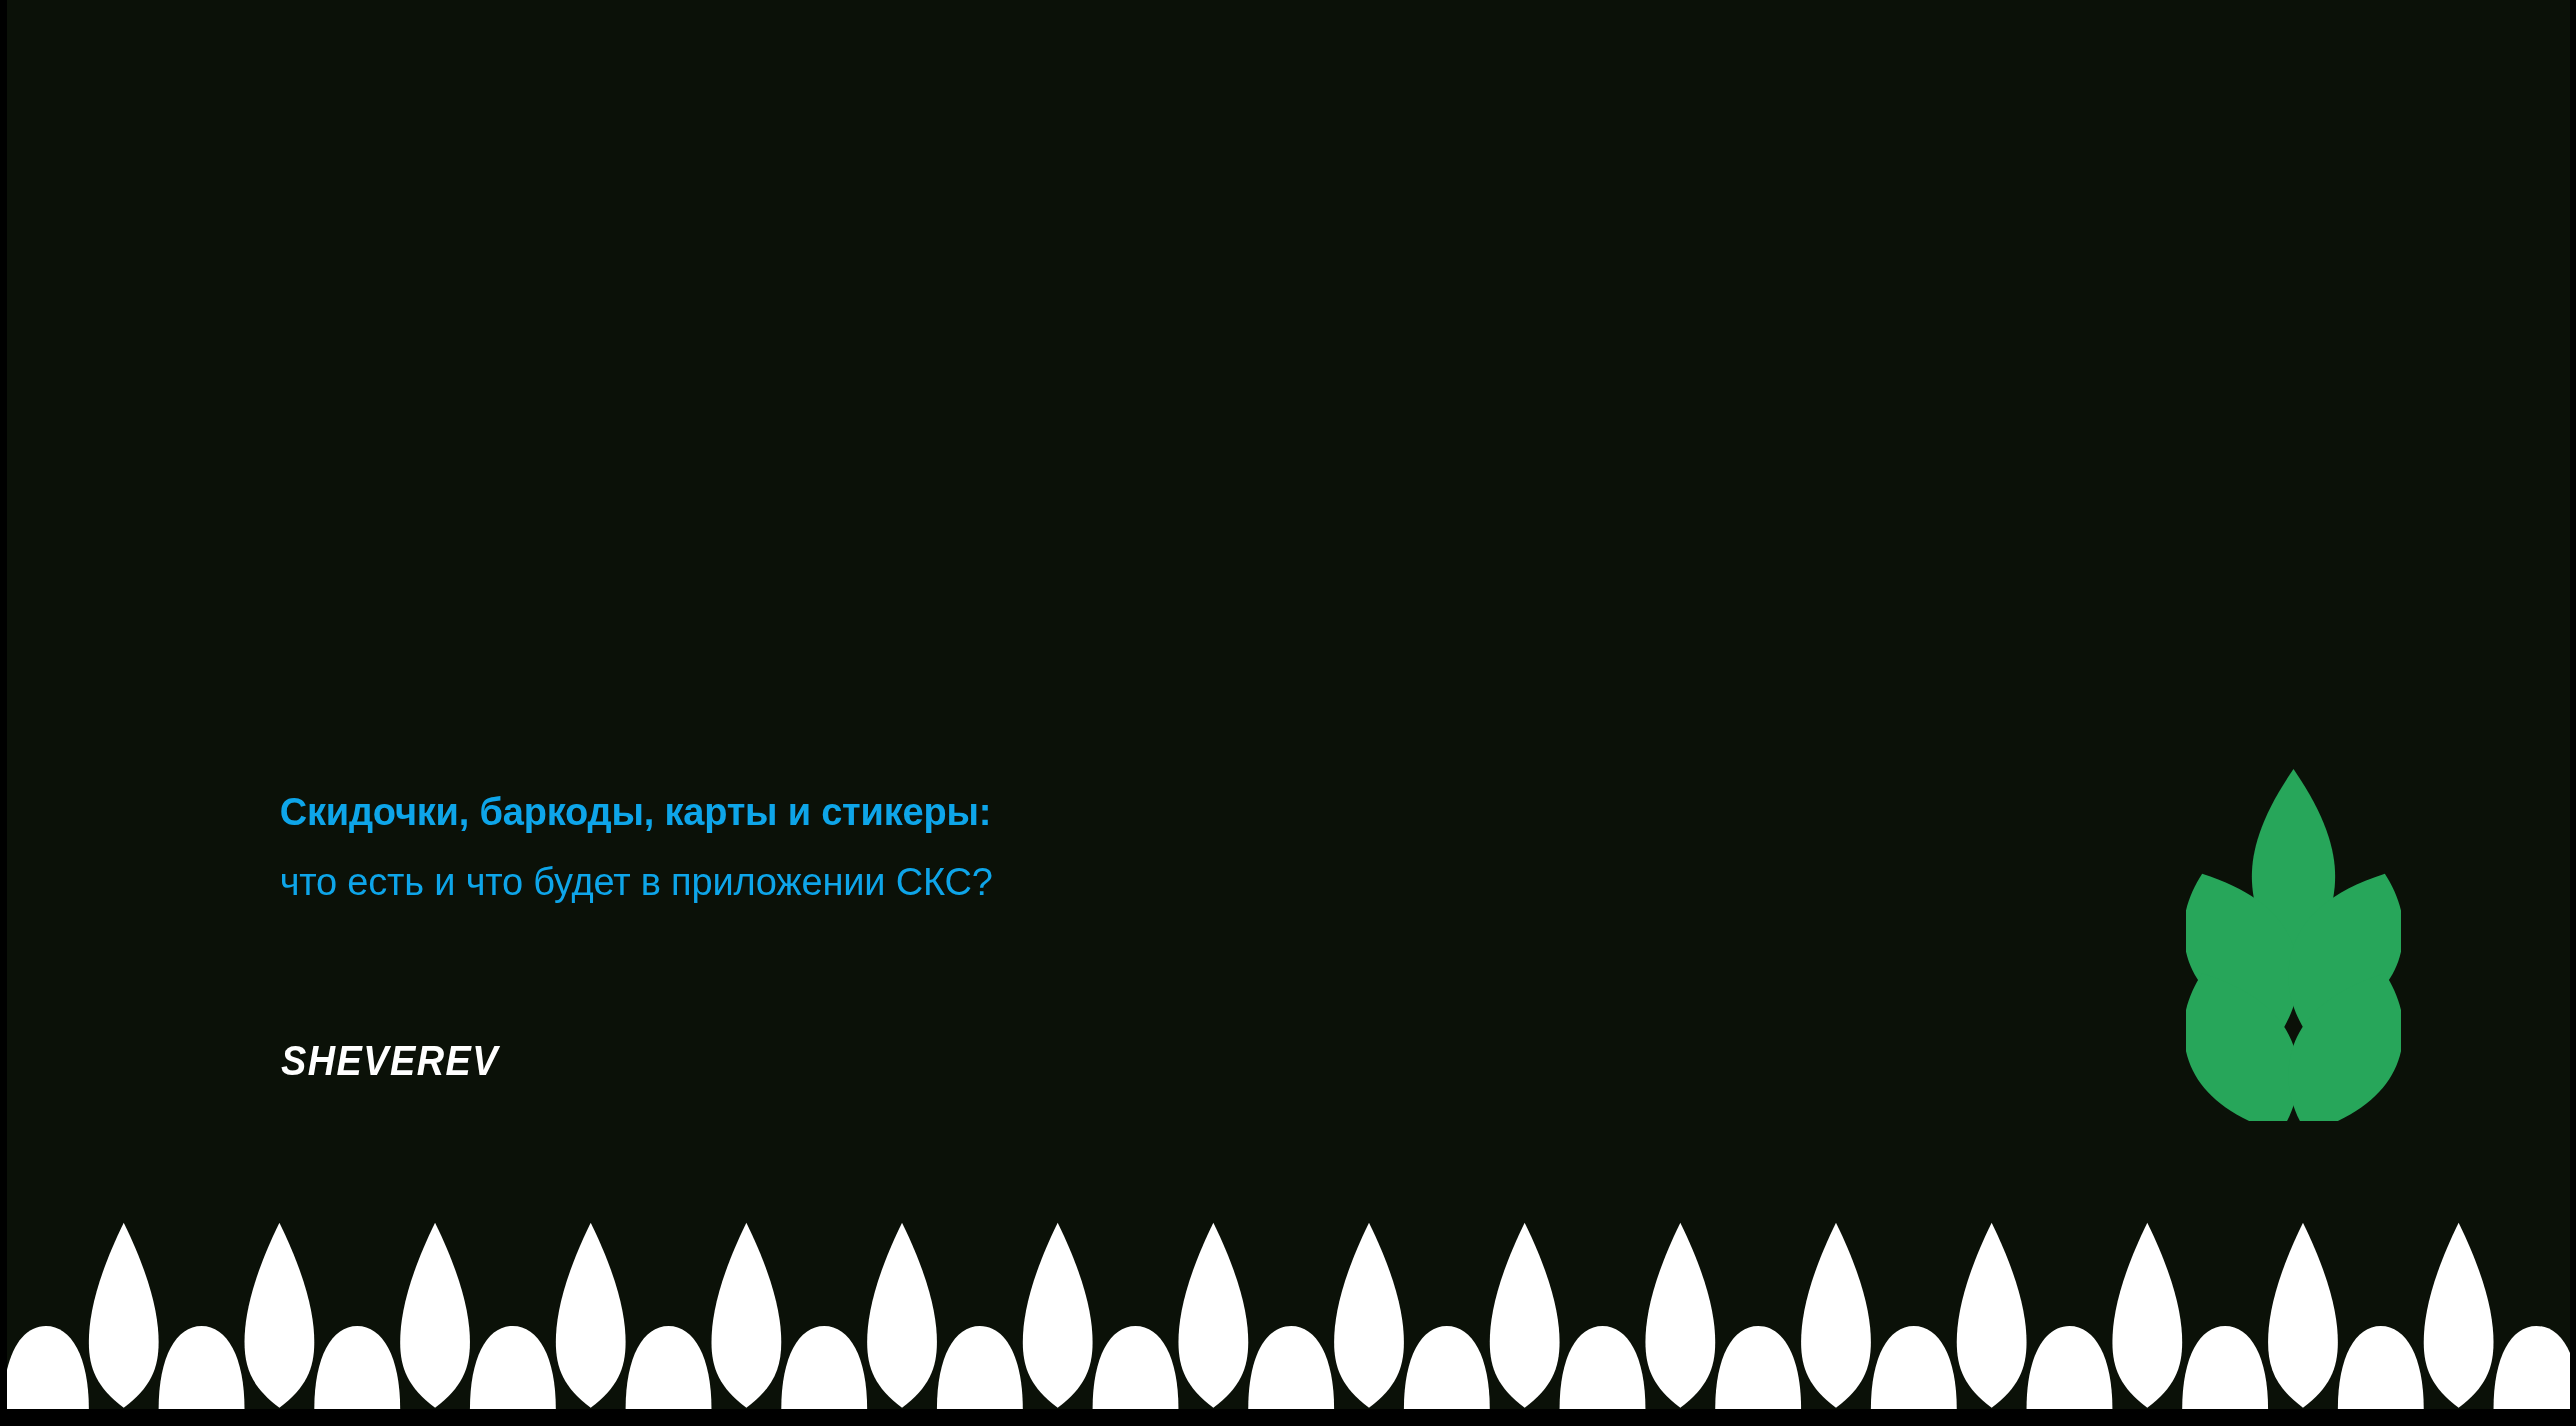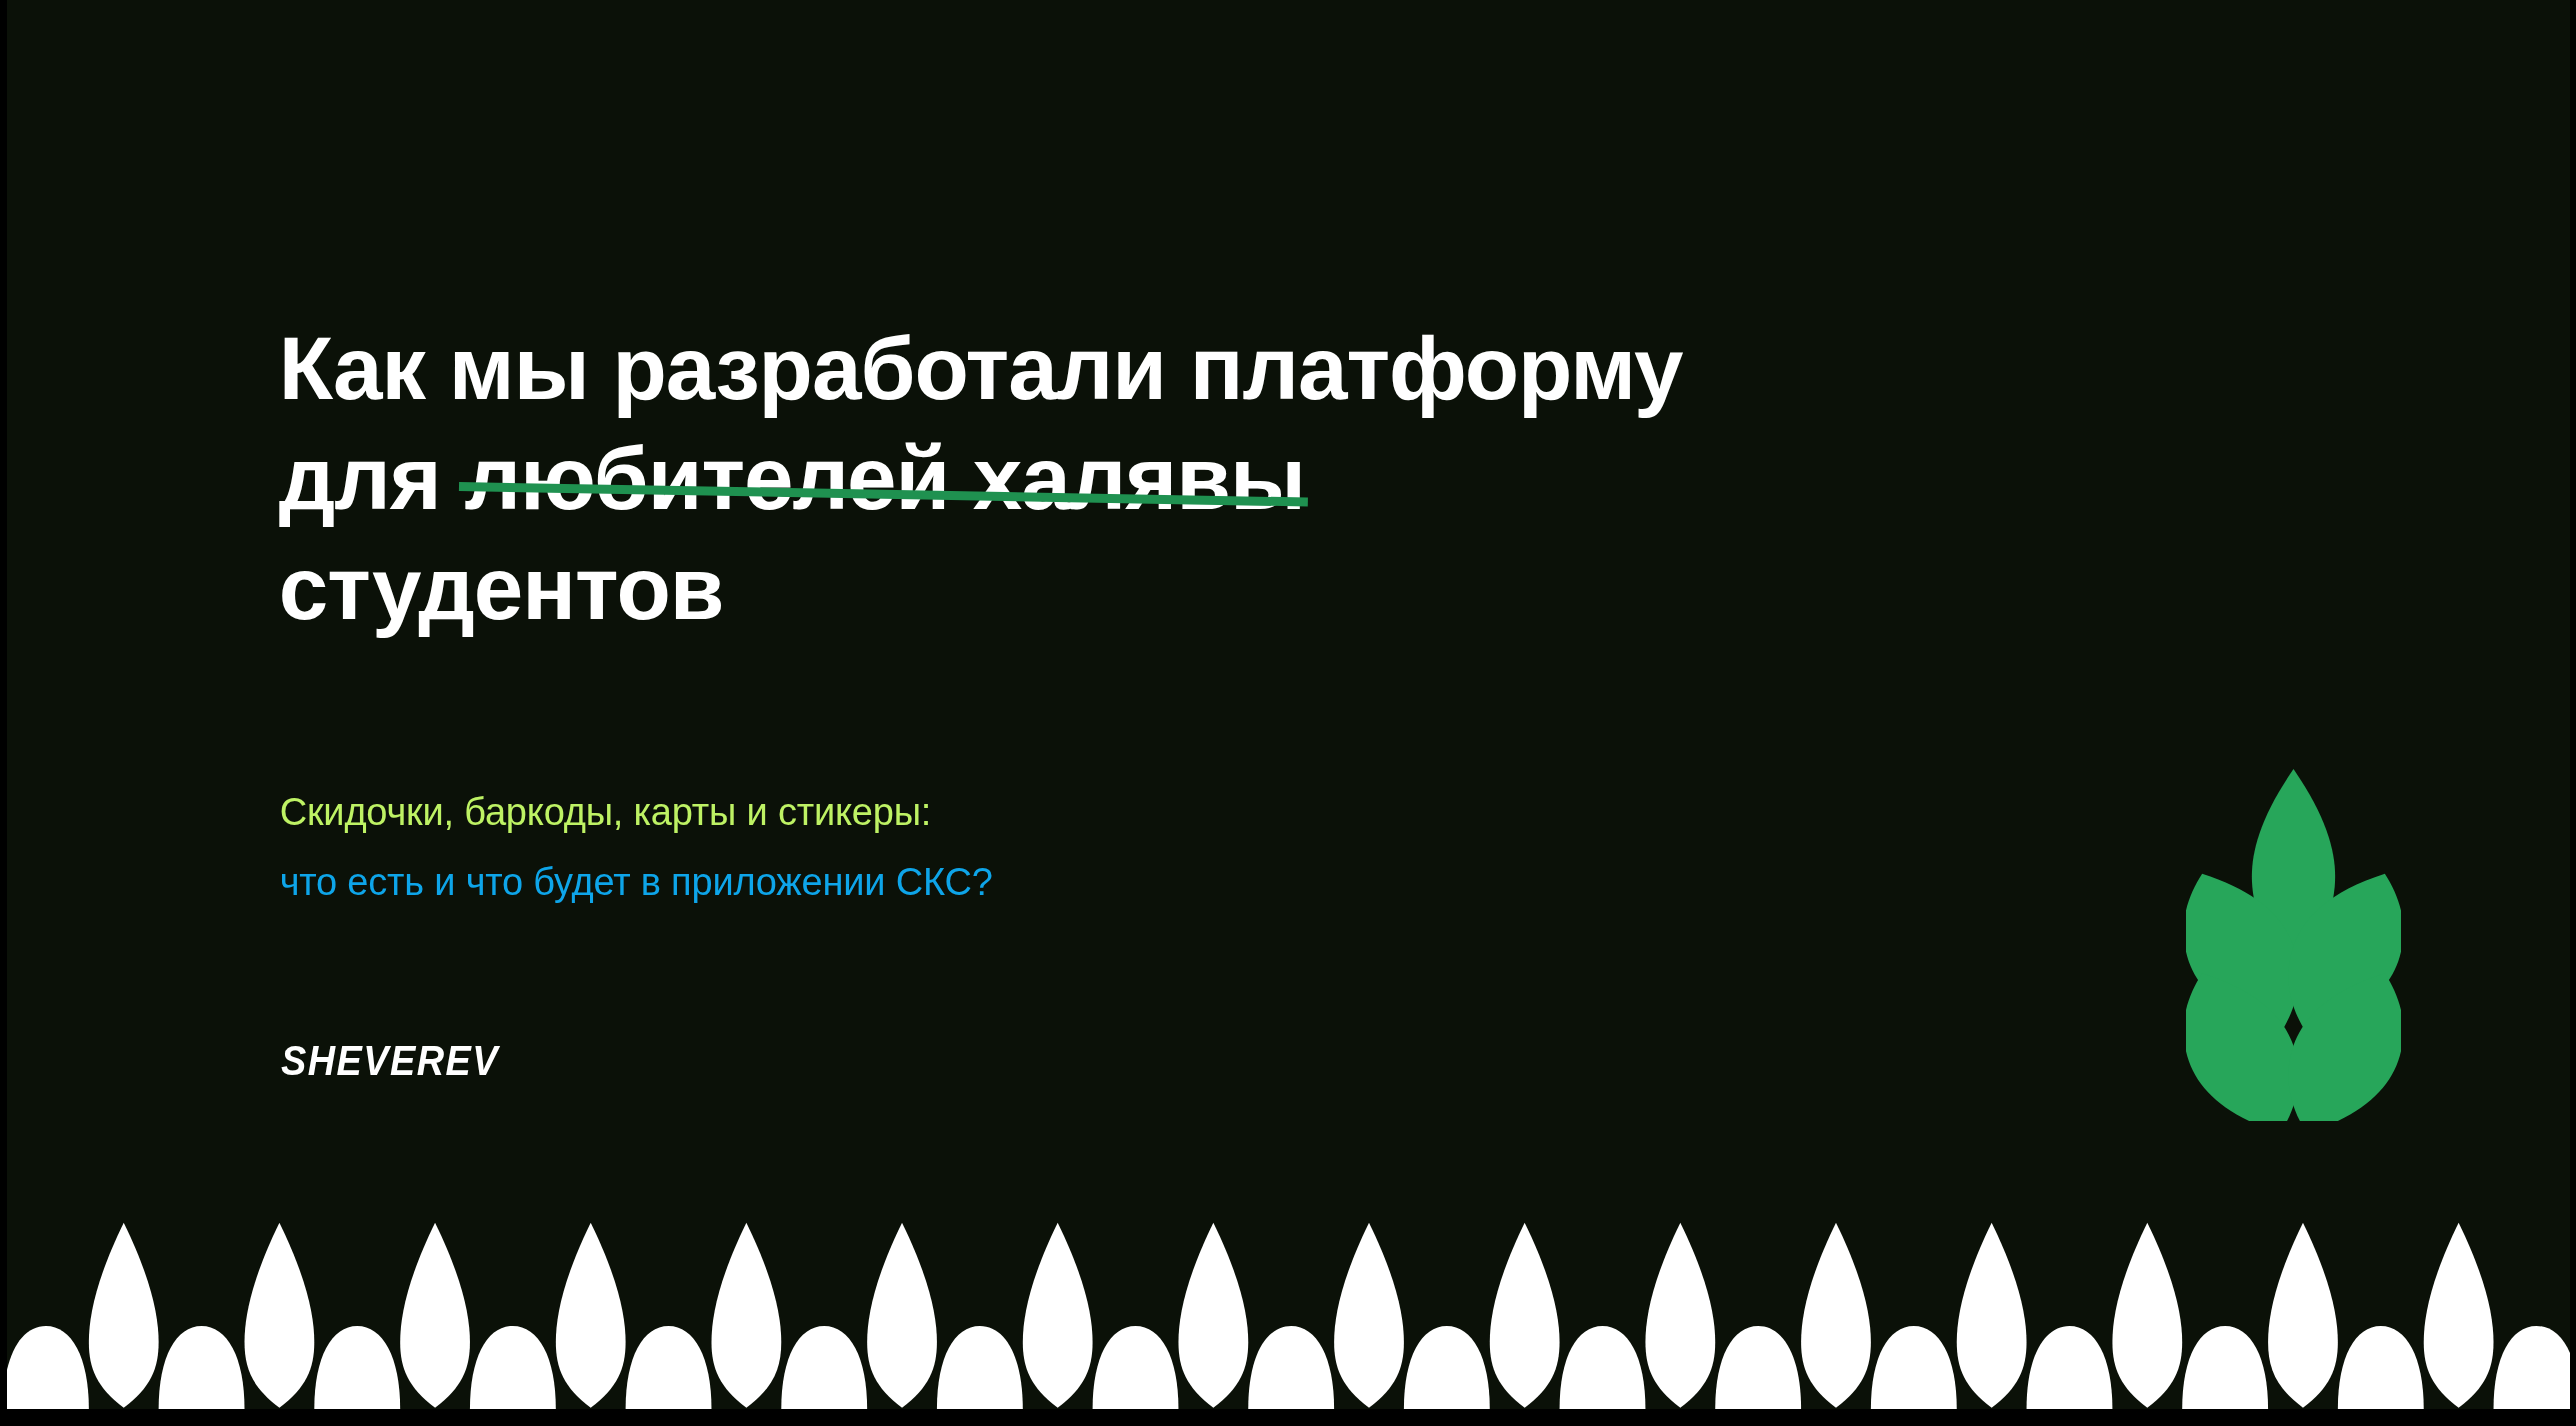--- a/index.html
+++ b/index.html
@@ -130,36 +130,23 @@
     background: #000000;
   }
 </style>
 </head>
 <body>
 
 <div id="left-bar"></div>
 
 <div id="slide" style="background: rgb(11, 17, 8);">
 
-  <div id="title-block">
-
-    <div class="title-line">
-      <span>Как мы разработали платформу</span>
-    </div>
-
-    <div class="title-line"><span>для </span><span class="title-strike-wrap"><span>любителей халявы</span><span id="title-strike-line" style="background: rgb(31, 145, 80); width: 849px;"></span></span></div>
-
-    <div class="title-line">
-      <span>студентов</span>
-    </div>
-
-  </div>
 
   <div id="subtitle-block">
-    <div class="subtitle-line" id="subtitle-line-1" style="color: #bef264;">Скидочки, баркоды, карты и стикеры:</div>
+    <div class="subtitle-line" id="subtitle-line-1" style="color: #0ea5e9; font-weight: bold;">Скидочки, баркоды, карты и стикеры:</div>
     <div class="subtitle-line" id="subtitle-line-2" style="color: #0ea5e9;">что есть и что будет в приложении СКС?</div>
   </div>
 
   <div id="brand-logo" style="color: rgb(255, 255, 255);">SHEVEREV</div>
 
   <div id="wheat-mark">
     <svg viewBox="0 0 320 530" xmlns="http://www.w3.org/2000/svg" aria-hidden="true">
 
       <path d="M160 6 C208 76 222 126 222 166 C222 206 208 256 160 326 C112 256 98 206 98 166 C98 126 112 76 160 6 Z" fill="#27a65a"></path>
 

